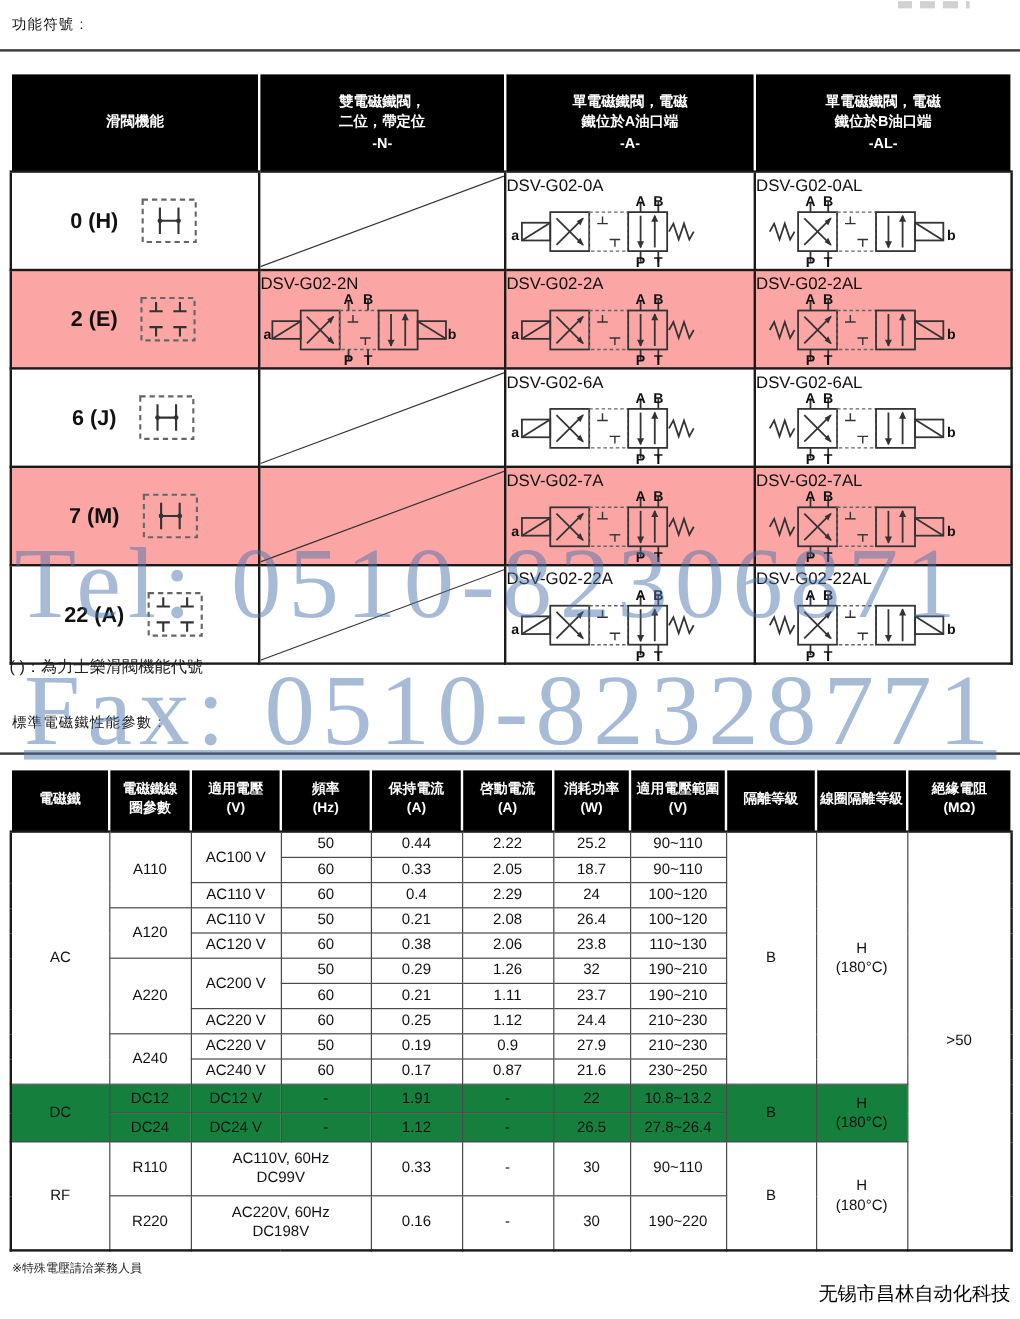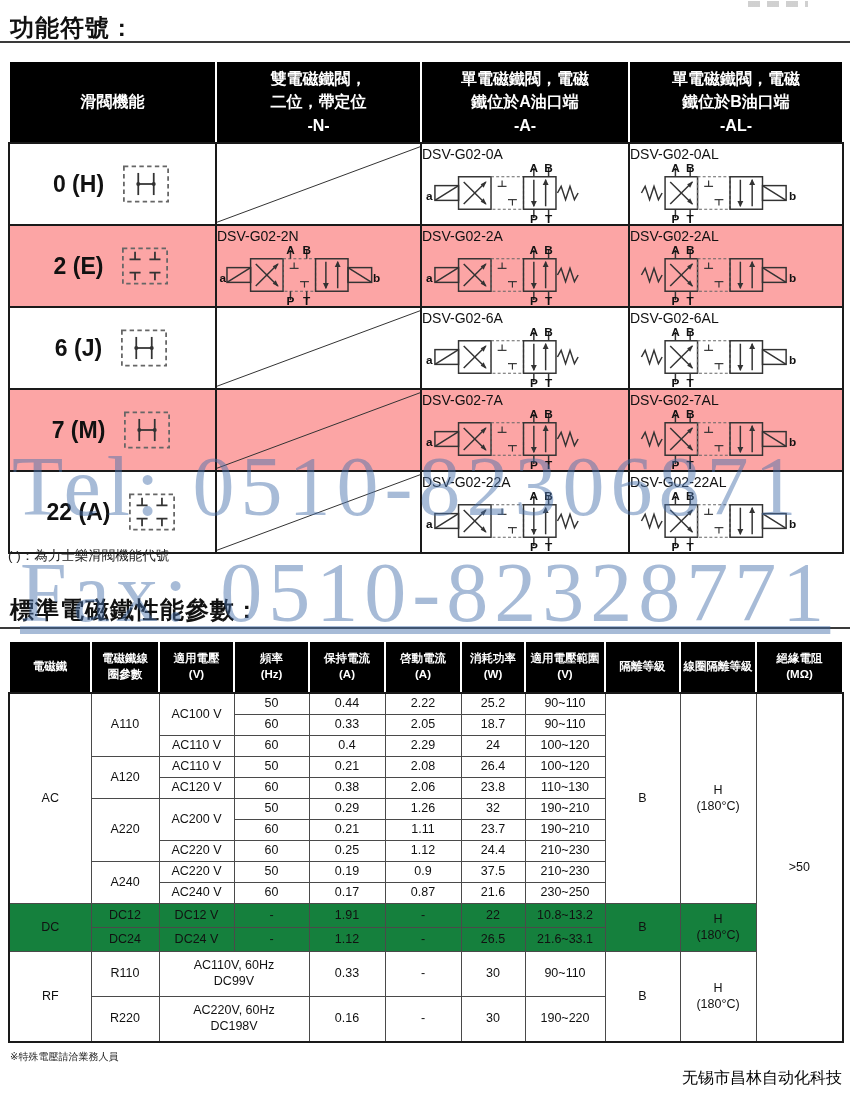--- a/index.html
+++ b/index.html
@@ -2,38 +2,38 @@
 <html><head>
 <meta charset="utf-8">
 <style>
   html,body{margin:0;padding:0;}
   body{
     width:850px;height:1099px;position:relative;background:#fff;overflow:hidden;
     font-family:"Liberation Sans","DejaVu Sans",sans-serif;color:#111;
   }
   .abs{position:absolute;}
   
-  .sec-title{font-size:24px;font-weight:bold;letter-spacing:1px;}
+  .sec-title{font-size:12px;font-weight:normal;letter-spacing:1px;}
   .rule{position:absolute;left:0;right:0;height:0;border-top:2px solid #3a3a3a;}
   
   table.fn{
     position:absolute;left:8px;top:60px;width:834px;border-collapse:collapse;table-layout:fixed;
   }
   table.fn,table.fn td,table.fn th{border:2px solid #1a1a1a;}
   table.fn th{
-    background:#000;color:#fff;font-size:16px;font-weight:bold;
+    background:#000;color:#fff;font-size:12px;font-weight:bold;
     border:2px solid #fff;border-bottom:2px solid #1a1a1a;
     height:80px;padding:0;line-height:1.45;text-align:center;
   }
   table.fn{border:2px solid #1a1a1a;}
   table.fn th .hline{display:block;}
   table.fn td{height:77px;padding:0;vertical-align:middle;background:#fff;}
   table.fn tr.shade td{background:#fca5a5;}
   .fnlabel-wrap{display:flex;align-items:center;justify-content:center;gap:16px;}
-  .rowlab{font-size:23px;font-weight:bold;white-space:nowrap;}
+  .rowlab{font-size:18px;font-weight:bold;white-space:nowrap;}
   svg.mini{width:52px;height:42px;flex:0 0 auto;}
   svg.diag{display:block;width:100%;height:77px;}
   .model{font-size:14px;line-height:16px;margin-top:2px;}
   svg.valve{width:234px;height:62px;display:block;margin:0 auto;}
   svg.valve text{font-size:16px;font-weight:bold;fill:#111;text-anchor:middle;
     font-family:"Liberation Sans",sans-serif;}
   svg.valve text.pa{text-anchor:start;}
   
   .note{font-size:13.5px;color:#222;}
   
@@ -537,21 +537,21 @@
     <td>1.12</td>
     <td>24.4</td>
     <td>210~230</td>
   </tr>
   <tr class="r-ac">
     <td rowspan="2">A240</td>
     <td>AC220 V</td>
     <td>50</td>
     <td>0.19</td>
     <td>0.9</td>
-    <td>37.5</td>
+    <td>27.9</td>
     <td>210~230</td>
   </tr>
   <tr class="r-ac">
     <td>AC240 V</td>
     <td>60</td>
     <td>0.17</td>
     <td>0.87</td>
     <td>21.6</td>
     <td>230~250</td>
   </tr>
@@ -571,21 +571,21 @@
           <span>(180°C)</span>
         </td>
   </tr>
   <tr class="r-dc">
     <td>DC24</td>
     <td>DC24 V</td>
     <td>-</td>
     <td>1.12</td>
     <td>-</td>
     <td>26.5</td>
-    <td>21.6~33.1</td>
+    <td>27.8~26.4</td>
   </tr>
 
   <tr class="r-rf">
     <td rowspan="2">RF</td>
     <td>R110</td>
     <td colspan="2">
           <span>AC110V, 60Hz</span>
           <span>DC99V</span>
         </td>
     <td>0.33</td>

